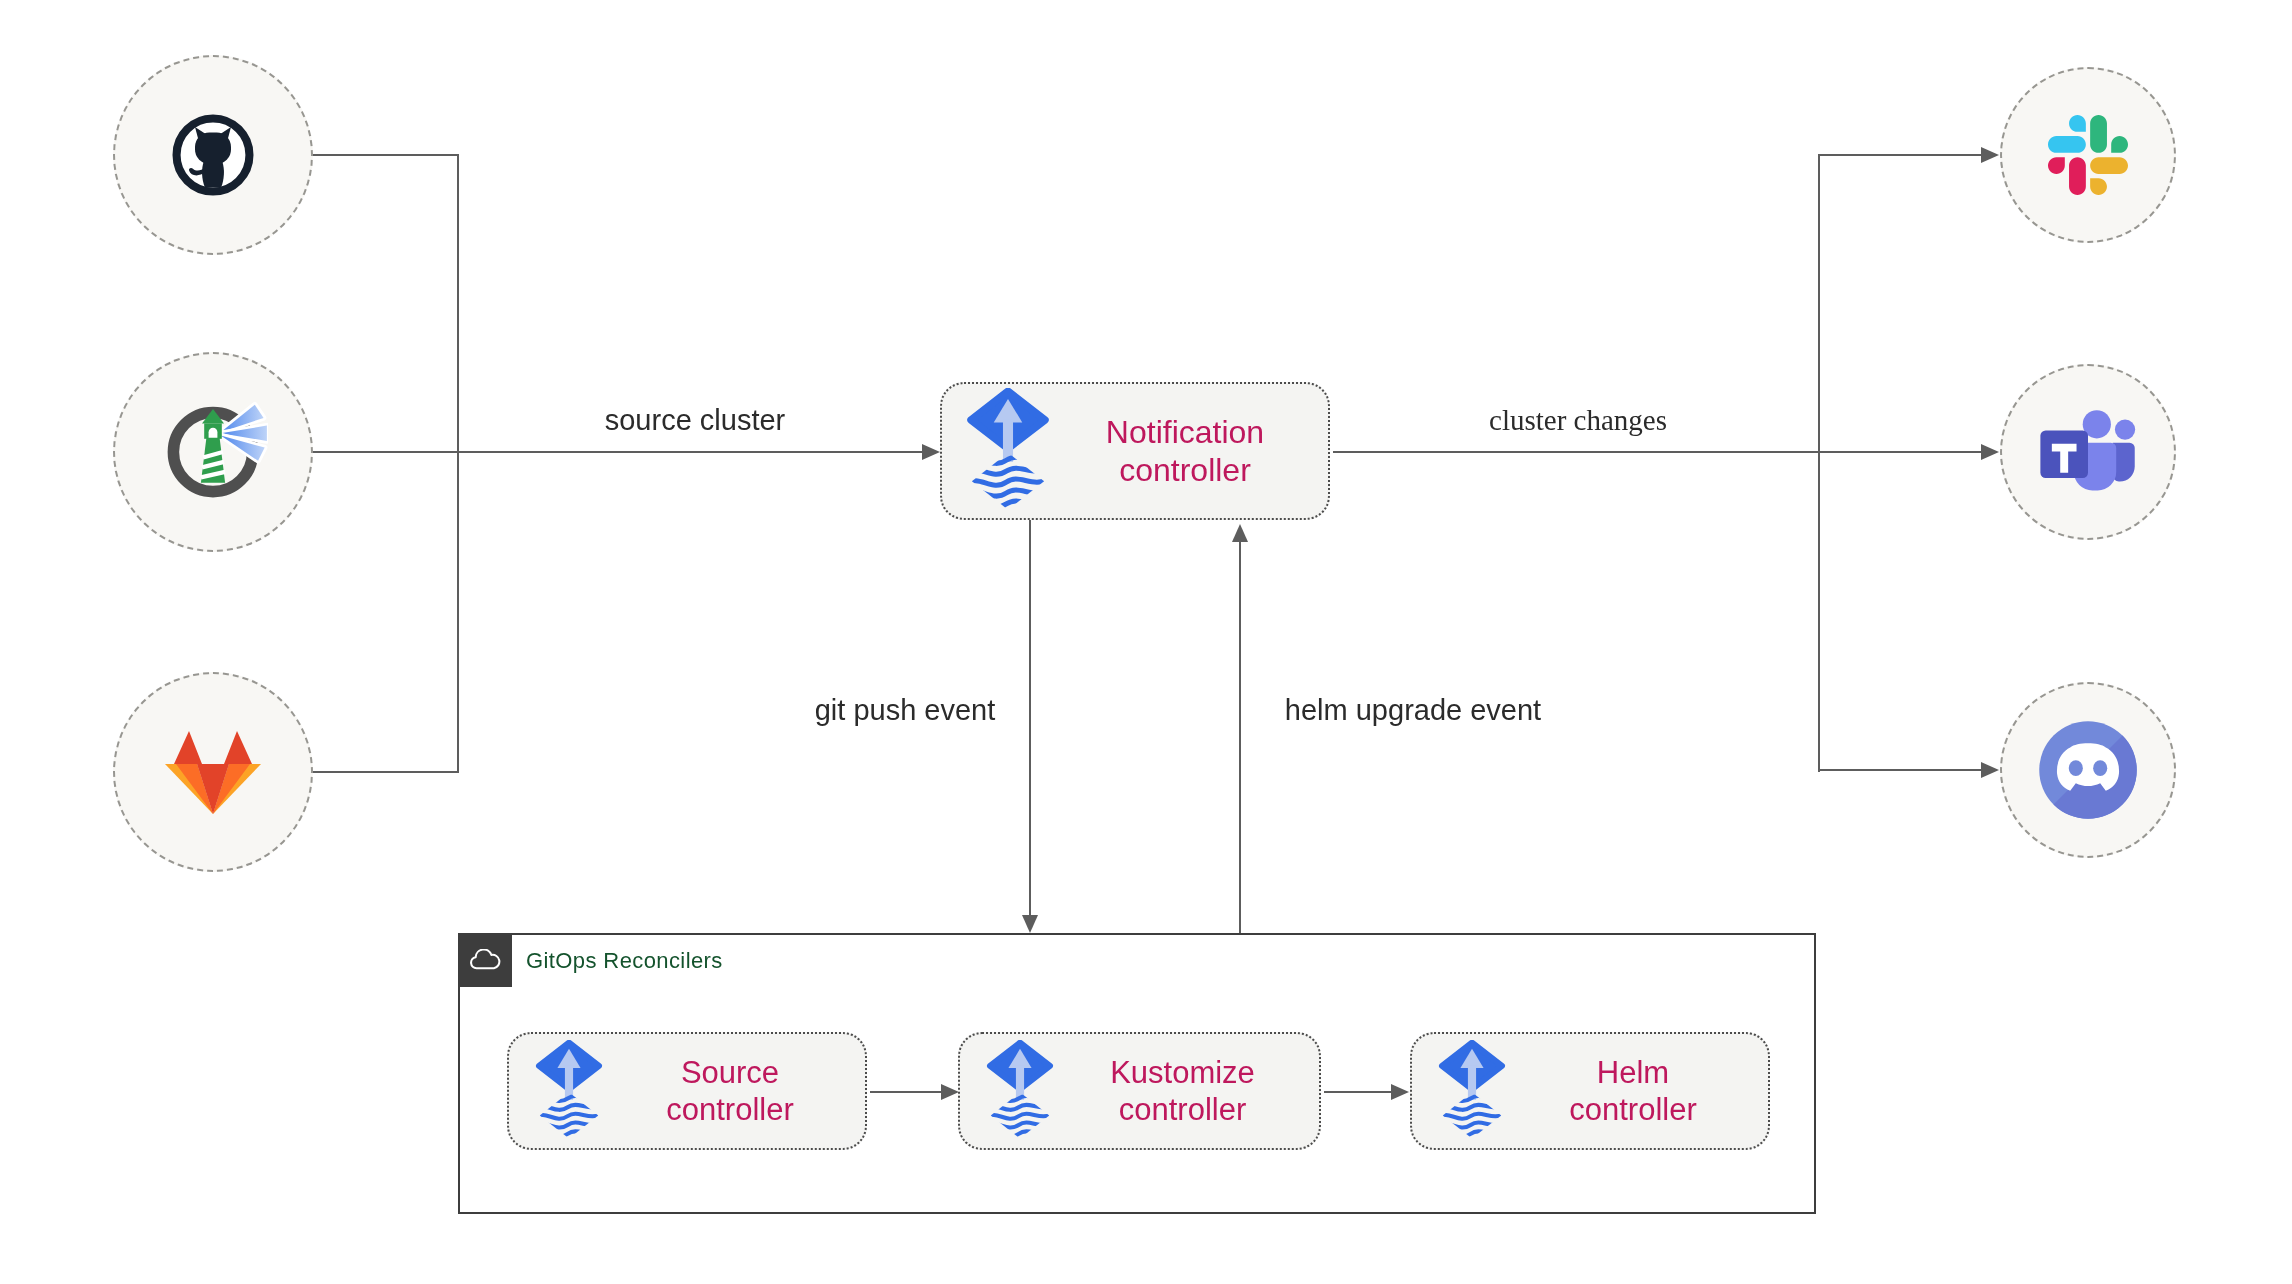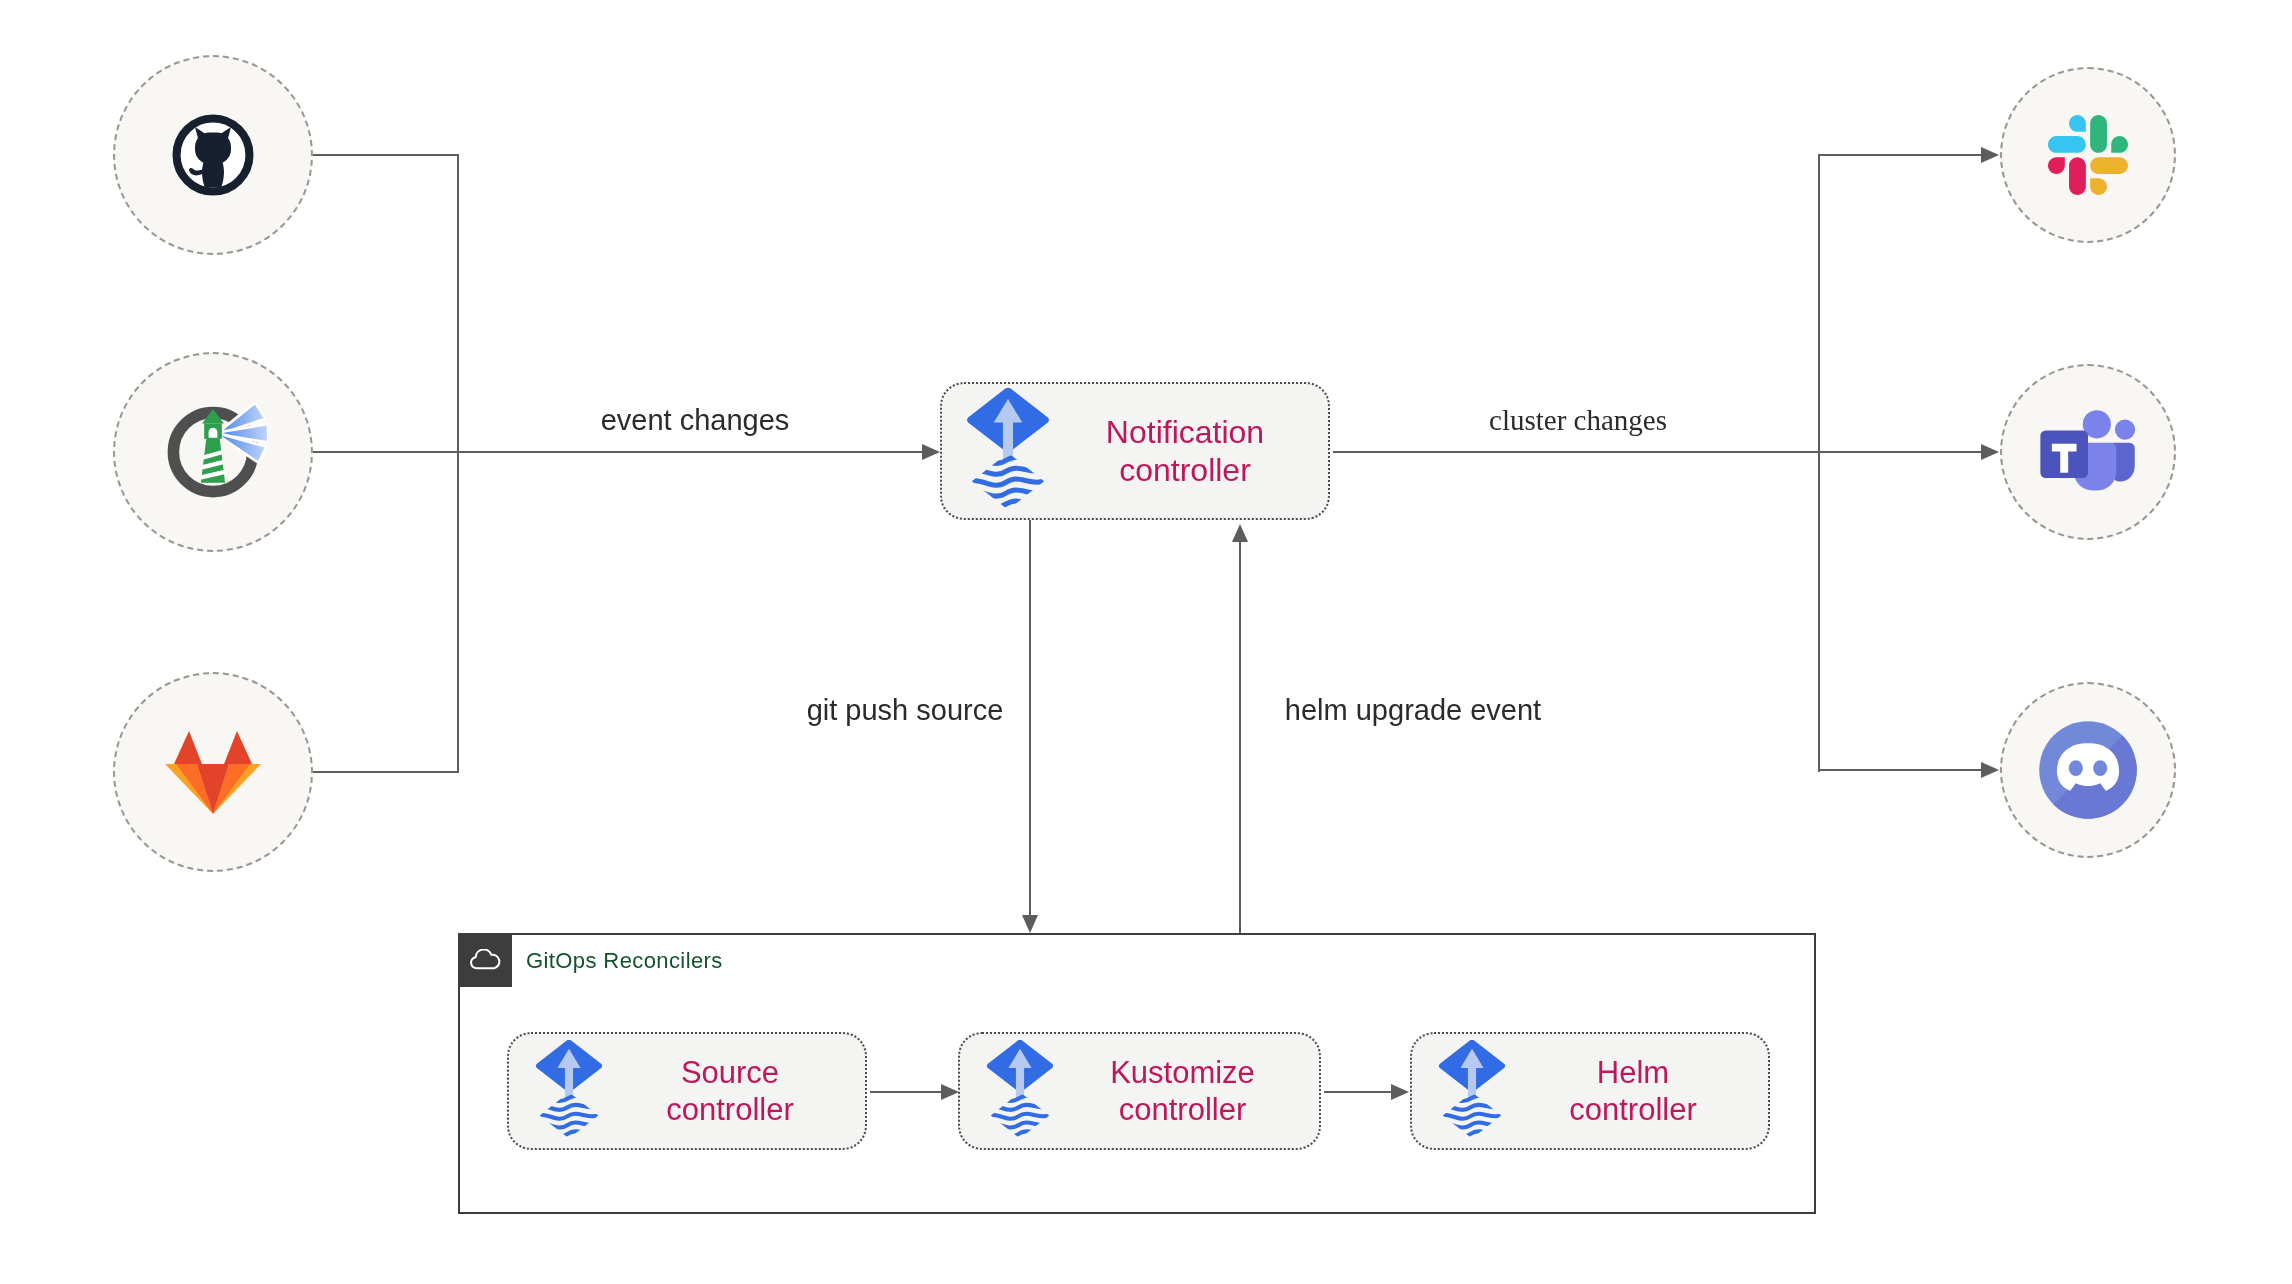--- a/index.html
+++ b/index.html
@@ -167,23 +167,23 @@
   <div class="arr-d" style="left:1022px;top:915px;"></div>
 
   <div class="vline" style="left:1239px;top:542px;height:391px;"></div>
   <div class="arr-u" style="left:1232px;top:524px;"></div>
 
   <div class="hline" style="left:870px;top:1091px;width:72px;"></div>
   <div class="arr-r" style="left:941px;top:1084px;"></div>
   <div class="hline" style="left:1324px;top:1091px;width:68px;"></div>
   <div class="arr-r" style="left:1391px;top:1084px;"></div>
 
-  <div class="edge-label" style="left:695px;top:404px;">event changes</div>
+  <div class="edge-label" style="left:695px;top:404px;">source cluster</div>
   <div class="edge-label" style="left:1578px;top:404px;font-family:Liberation Serif, serif;">cluster changes</div>
-  <div class="edge-label" style="left:905px;top:694px;">git push source</div>
+  <div class="edge-label" style="left:905px;top:694px;">git push event</div>
   <div class="edge-label" style="left:1413px;top:694px;">helm upgrade event</div>
 
   <div class="circle big" style="left:113px;top:55px;">
     <svg width="90" height="90">
         <use href="#github-icon"></use>
       </svg>
   </div>
   <div class="circle big" style="left:113px;top:352px;">
     <svg width="110" height="110">
         <use href="#harbor-icon"></use>

